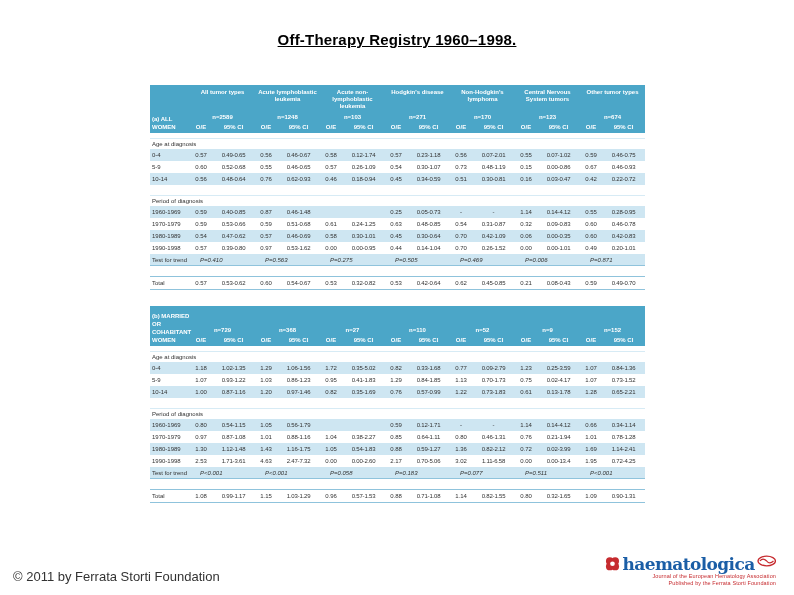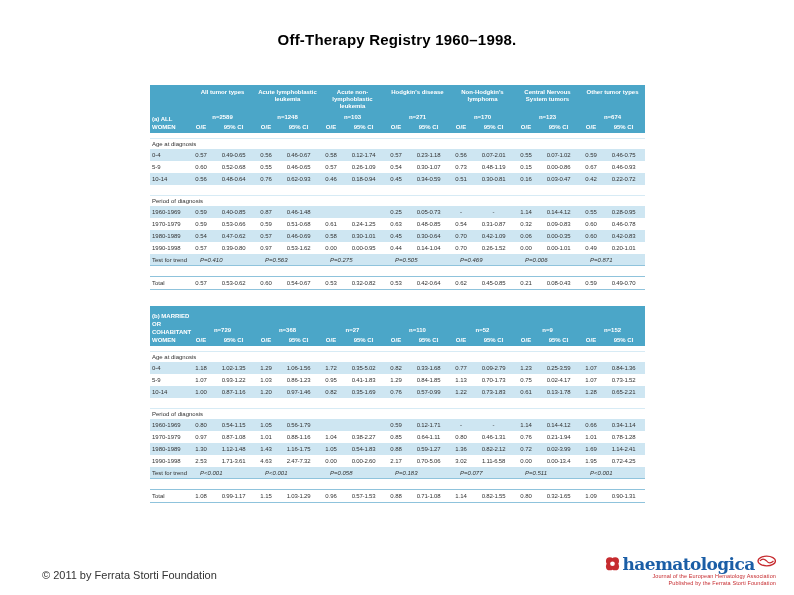--- a/index.html
+++ b/index.html
@@ -1,20 +1,20 @@
 <!DOCTYPE html>
 <html><head>
 <meta charset="utf-8">
 <style>
   * { margin:0; padding:0; box-sizing:border-box; }
   html,body { width:794px; height:595px; background:#ffffff; font-family:"Liberation Sans", sans-serif; overflow:hidden; }
   .slide { position:relative; width:794px; height:595px; background:#fff; }
 
   .title { position:absolute; top:31px; left:0; width:100%; text-align:center;
-           font-size:15px; font-weight:bold; color:#000; letter-spacing:0.2px; }
+           font-size:15px; font-weight:bold; color:#000; letter-spacing:0.2px;text-decoration:underline; }
 
   
   .table-wrap { position:absolute; left:150px; top:85px; width:495px; color:#333; }
   .grid15 { display:grid; grid-template-columns:40px repeat(7, 22px 43px); }
   .grid8  { display:grid; grid-template-columns:40px repeat(7, 65px); }
 
   .theader { position:relative; background:var(--hdr); margin-bottom:5px;
              display:flex; flex-direction:column; justify-content:flex-end; }
   .theader.small { min-height:40px; }
   .sec-label { position:absolute; left:2px; bottom:2px; width:44px; color:#fff;
@@ -37,21 +37,21 @@
   .dc.ci { text-align:center; letter-spacing:-0.2px; }
   .trend { border-bottom:1px solid var(--line); }
   .dc.pval { font-style:italic; text-align:left; padding-left:10px; }
   .gap { height:10px; }
   .gap-lg { height:16px; }
   .total { height:14px; background:#fff; border-top:1px solid var(--line); border-bottom:1px solid var(--line); }
   .total .dc { line-height:13px; }
 
   
   .citation { position:absolute; left:140px; top:517px; font-size:11.5px; font-weight:bold; color:#000; }
-  .copyright { position:absolute; left:13px; top:569px; font-size:11px; color:#333;margin-left:29px; }
+  .copyright { position:absolute; left:13px; top:569px; font-size:13px; color:#333; }
 
   .logo { position:absolute; right:18px; bottom:9px; width:172px; text-align:right; }
   .logo-row { display:flex; align-items:flex-start; justify-content:flex-end; gap:2px; }
   .logo-word { font-family:"DejaVu Serif", serif; font-weight:bold; font-size:17px;
                letter-spacing:-0.6px; line-height:18px; }
   .logo-tag { font-size:5.5px; line-height:6.5px; letter-spacing:0.1px; }
 </style>
 </head>
 <body>
 

